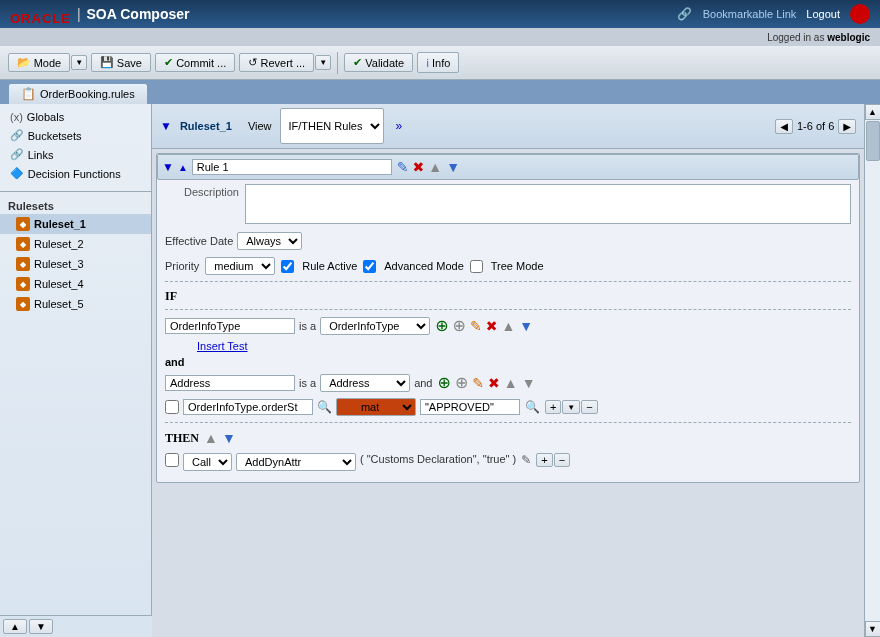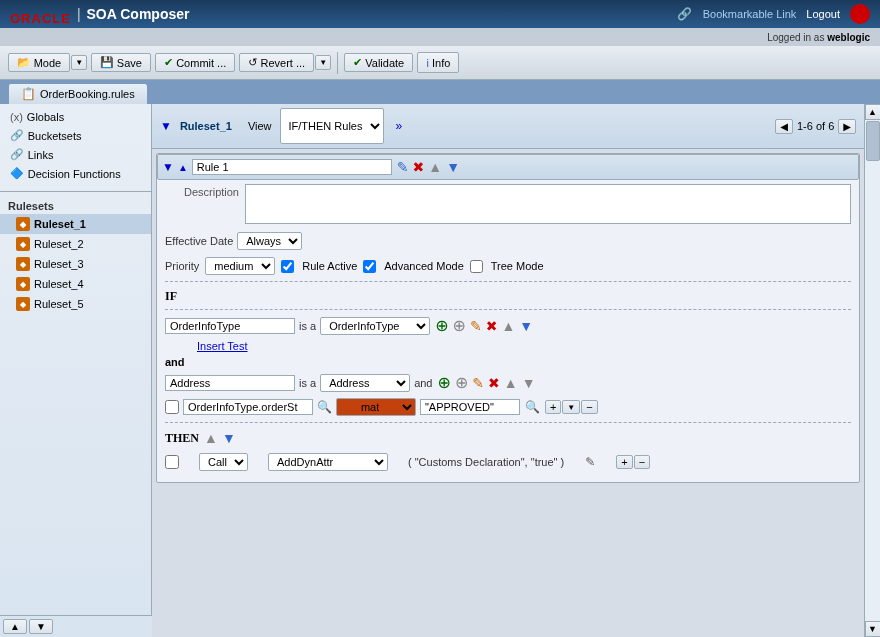--- a/index.html
+++ b/index.html
@@ -93,21 +93,21 @@
     .matches-row { display: flex; align-items: center; gap: 4px; padding: 3px 8px; }
     .checkbox-small { width: 14px; height: 14px; }
     .matches-field { border: 1px solid #9aabb8; background: #fff; padding: 1px 4px; font-size: 11px; min-width: 120px; }
     .matches-icon { font-size: 12px; color: #555; }
     .matches-select { border: 1px solid #9aabb8; background: #c2410c; padding: 1px 20px; font-size: 11px; border-radius: 2px; }
     .matches-value { border: 1px solid #9aabb8; background: #fff; padding: 1px 4px; font-size: 11px; min-width: 100px; }
     .plus-minus { display: flex; gap: 1px; }
     .pm-btn { background: linear-gradient(to bottom, #f0f4f8, #dce3ea); border: 1px solid #9aabb8; padding: 0 4px; cursor: pointer; font-size: 11px; border-radius: 2px; }
 
     
-    .then-row { display: flex; align-items: center; gap: 20px; padding: 3px 8px; }
+    .then-row { display: flex; align-items: flex-start; gap: 4px; padding: 3px 8px; }
     .then-arrows { display: flex; gap: 2px; }
     .call-checkbox { width: 14px; height: 14px; }
     .call-select { border: 1px solid #9aabb8; background: #fff; padding: 1px 4px; font-size: 11px; border-radius: 2px; }
     .call-params { font-size: 11px; color: #333; }
     .call-edit-icon { font-size: 12px; cursor: pointer; }
 
     
     .scroll-container { display: flex; flex: 1; overflow: hidden; }
     .rule-content { flex: 1; overflow-y: scroll; }
   </style>

